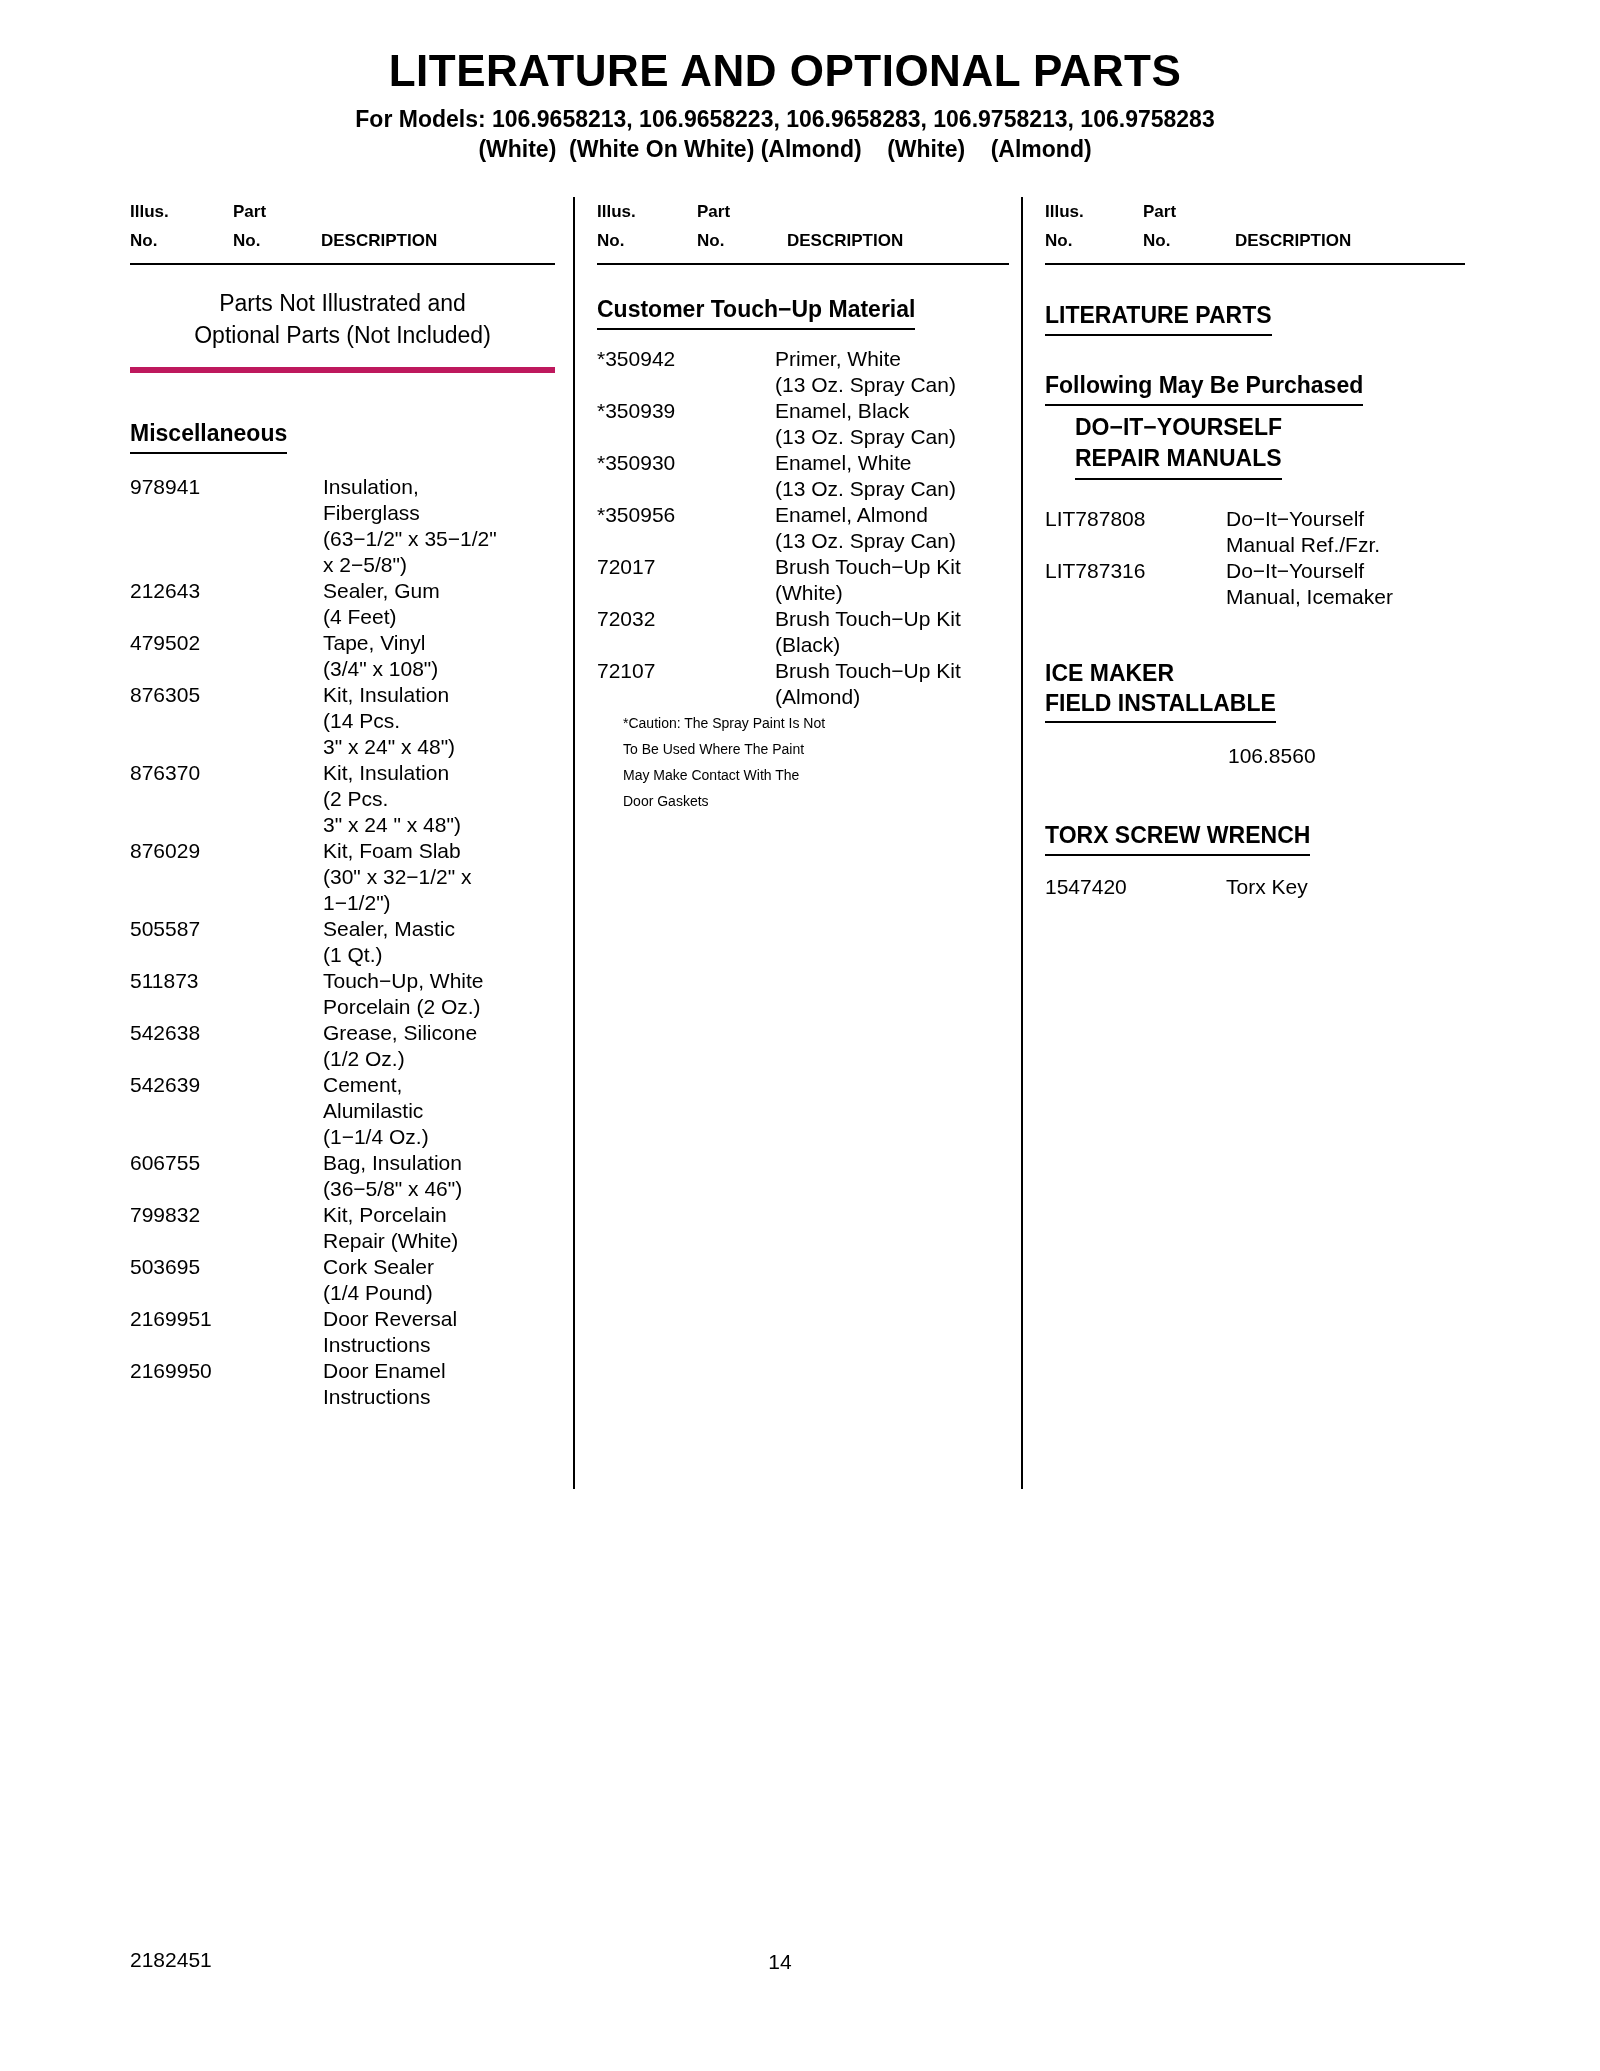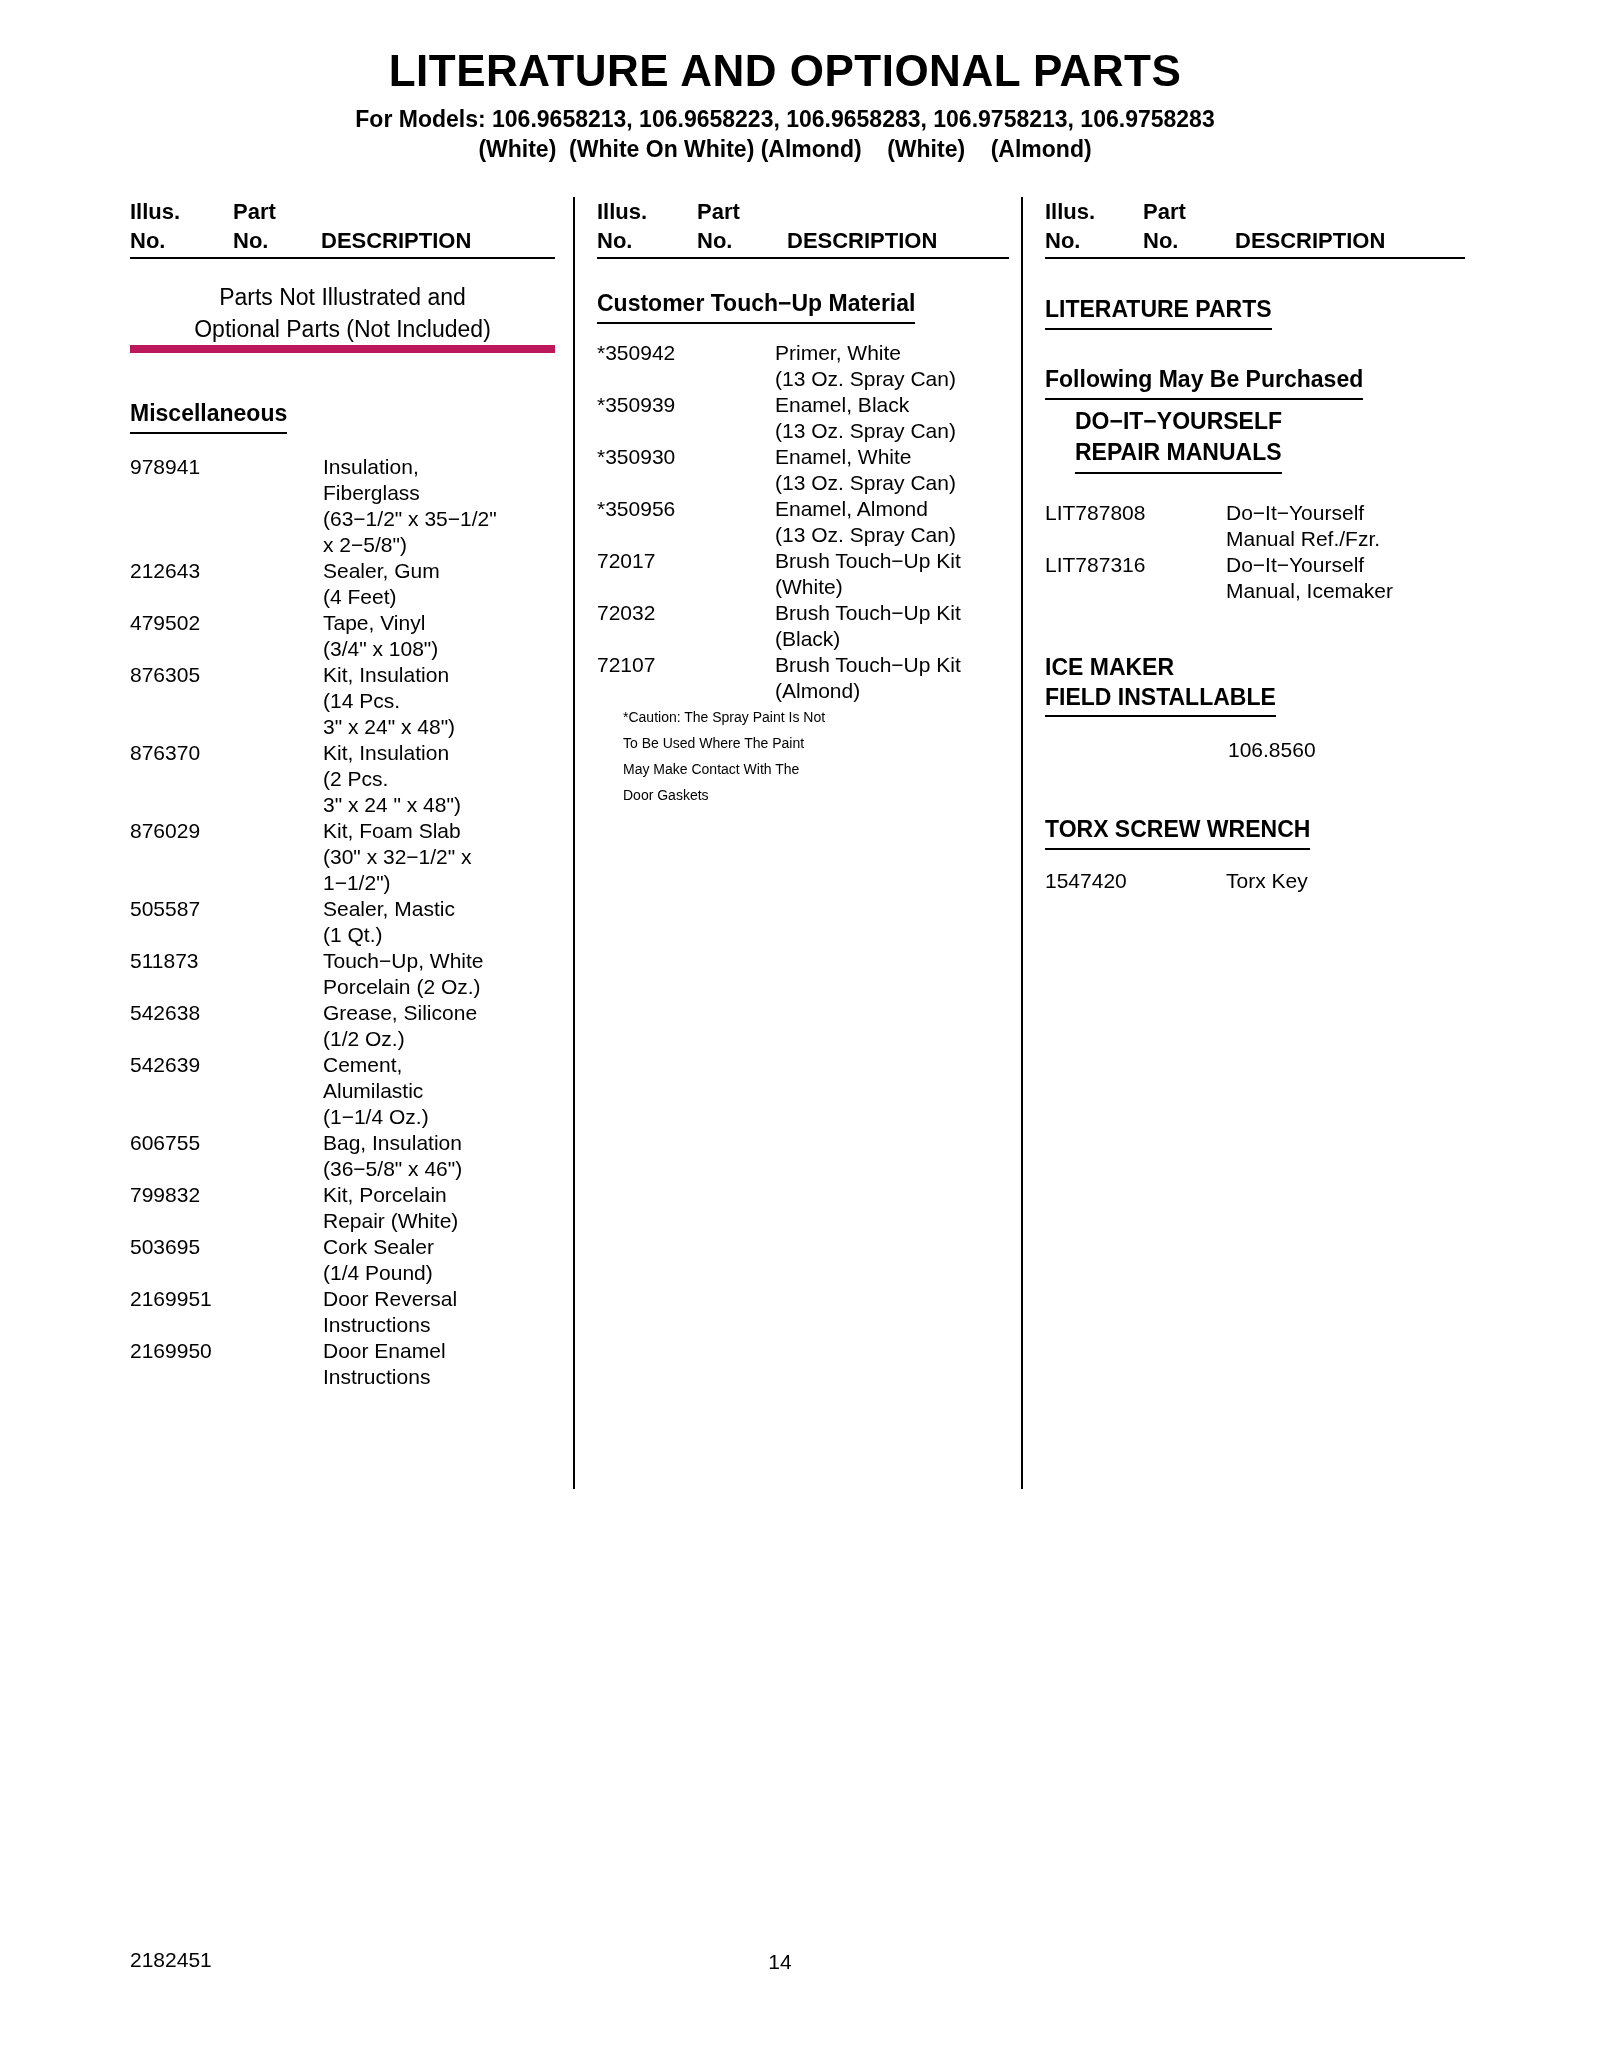--- a/index.html
+++ b/index.html
@@ -21,35 +21,35 @@
   .columns { display: flex; align-items: stretch; margin-left: 130px; margin-top: 34px; height: 1292px; }
   .vdiv { width: 2px; background: #000; }
   .col { flex: none; }
   .col1 { width: 425px; margin-right: 18px; }
   .col2 { width: 412px; margin-left: 22px; margin-right: 12px; }
   .col3 { width: 420px; margin-left: 22px; }
 
   .col-head {
     display: grid;
     font-weight: bold;
-    font-size: 22px;
+    font-size: 17px;
     line-height: 29px;
-    padding-bottom: 2px;
+    padding-bottom: 8px;
     border-bottom: 2px solid #000;
   }
   .col1 .col-head { grid-template-columns: 103px 88px 1fr; }
   .col2 .col-head { grid-template-columns: 100px 90px 1fr; }
   .col3 .col-head { grid-template-columns: 98px 92px 1fr; }
 
   .not-illustrated {
     text-align: center;
     font-size: 23px;
     line-height: 32px;
-    padding: 22px 0 0 0;
-    border-bottom: 8px solid #be185d;
+    padding: 22px 0 16px 0;
+    border-bottom: 6px solid #be185d;
     white-space: pre-line;
   }
 
   .sec-head {
     display: inline-block;
     font-size: 23px;
     font-weight: bold;
     border-bottom: 2px solid #000;
     padding-bottom: 5px;
     line-height: 28px;

